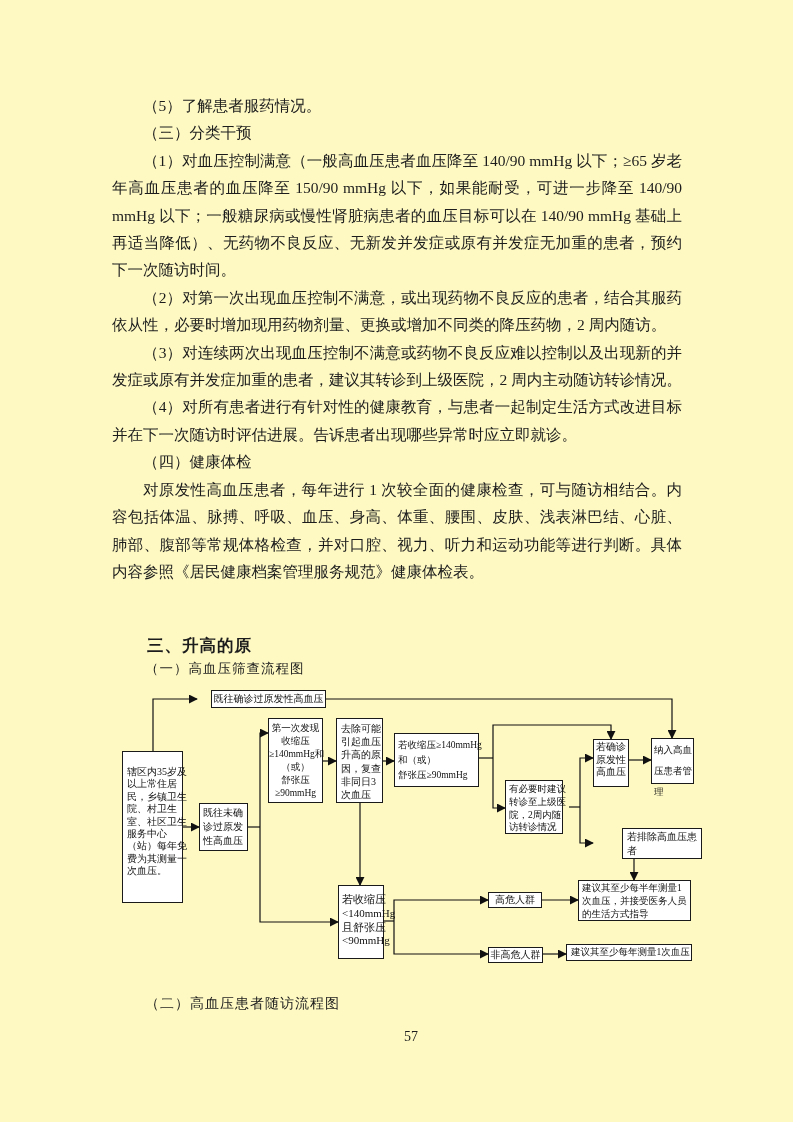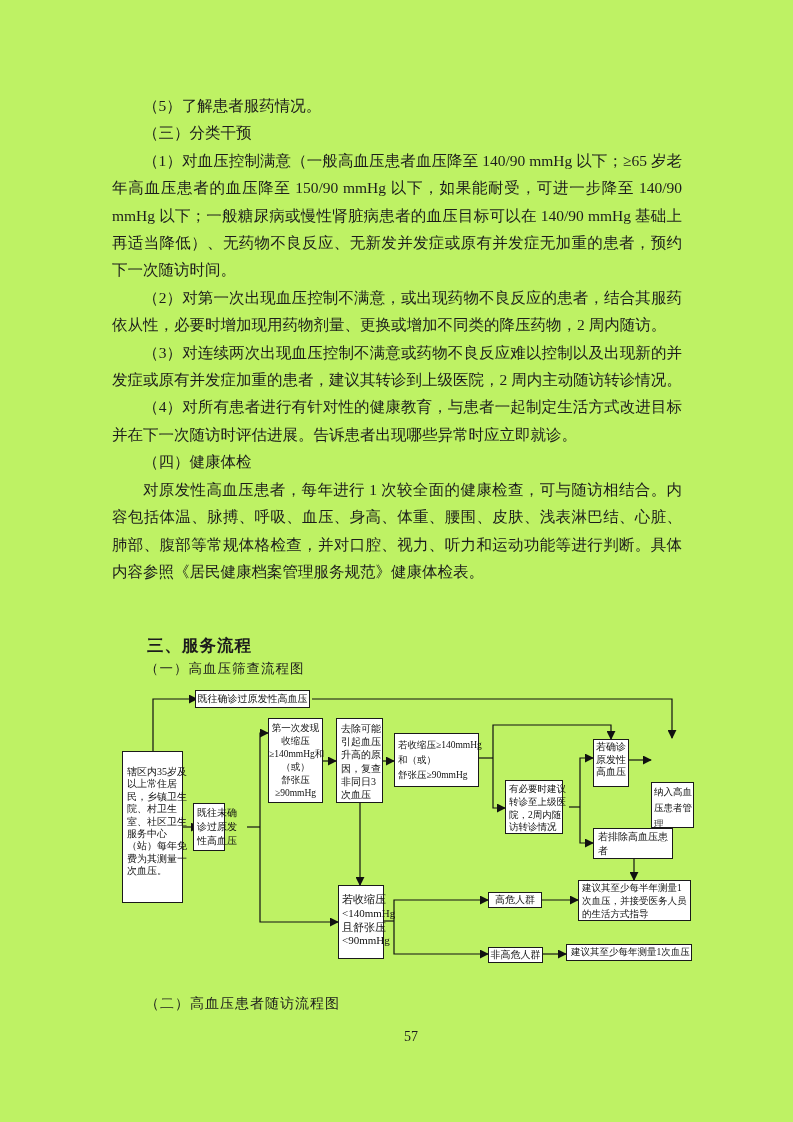--- a/index.html
+++ b/index.html
@@ -1,19 +1,19 @@
 <!DOCTYPE html>
 <html><head>
 <meta charset="utf-8">
 <style>
   html,body{margin:0;padding:0;background:#e8e8e8;}
   .page{
     position:relative;
     width:793px;height:1122px;
-    background:#bef264;
+    background:#fef9c3;
     margin:0 auto;
     overflow:hidden;
     font-family:"Liberation Serif","DejaVu Serif",serif;
     color:#1c1c1c;
   }
   
   .body-text{
     position:absolute;left:112px;top:92px;width:570px;
     font-size:15.5px;line-height:27.4px;
     text-align:justify;text-justify:inter-ideograph;
@@ -40,29 +40,29 @@
   .fc-box{
     position:absolute;
     background:#fff;
     border:1px solid #1a1a1a;
     box-sizing:border-box;
     white-space:pre;
     font-size:10px;line-height:12.8px;
     color:#111;
   }
   .b-population{left:122px;top:751px;width:61px;height:152px;padding:14px 1px 0 4px;line-height:12.4px;}
-  .b-diagnosed{left:195px;top:690px;width:115px;height:18px;text-align:center;line-height:16px;}
-  .b-notdiag{left:193px;top:803px;width:32px;height:48px;padding:2px 0 0 3px;line-height:13.8px;}
+  .b-diagnosed{left:211px;top:690px;width:115px;height:18px;text-align:center;line-height:16px;}
+  .b-notdiag{left:199px;top:803px;width:49px;height:48px;padding:2px 0 0 3px;line-height:13.8px;}
   .b-firstfound{left:268px;top:718px;width:55px;height:85px;text-align:center;padding-top:3px;font-size:9.5px;line-height:13px;}
   .b-recheck{left:336px;top:718px;width:47px;height:85px;padding:3px 0 0 4px;line-height:13.2px;}
   .b-highbp{left:394px;top:733px;width:85px;height:54px;padding:4px 0 0 3px;font-size:9.5px;line-height:14.8px;}
   .b-referral{left:505px;top:780px;width:58px;height:54px;padding:2px 0 0 3px;font-size:9.5px;line-height:12.8px;}
   .b-confirmed{left:593px;top:739px;width:36px;height:48px;padding:1px 0 0 2px;line-height:12.6px;}
-  .b-managed{left:651px;top:738px;width:43px;height:46px;padding:1px 0 0 2px;font-size:9.5px;line-height:16px;margin-top:44px;}
-  .b-excluded{left:593px;top:828px;width:80px;height:31px;padding:1px 16px 0 4px;line-height:13.5px;}
+  .b-managed{left:651px;top:738px;width:43px;height:46px;padding:1px 0 0 2px;font-size:9.5px;line-height:21px;}
+  .b-excluded{left:622px;top:828px;width:80px;height:31px;padding:1px 16px 0 4px;line-height:13.5px;}
   .b-normalbp{left:338px;top:885px;width:46px;height:74px;padding:7px 0 0 3px;font-size:11px;line-height:13.8px;}
   .b-highrisk{left:488px;top:892px;width:54px;height:16px;text-align:center;line-height:14px;}
   .b-nonhighrisk{left:488px;top:947px;width:55px;height:16px;text-align:center;line-height:14px;}
   .b-halfyear{left:578px;top:880px;width:113px;height:41px;padding:1px 0 0 3px;font-size:9.5px;line-height:12.8px;}
   .b-yearly{left:566px;top:944px;width:126px;height:17px;padding-left:4px;font-size:9.5px;line-height:15px;}
   .connector{stroke:#111;stroke-width:1.2;fill:none;}
 </style>
 </head>
 <body>
 
@@ -72,21 +72,21 @@
     <p>（5）了解患者服药情况。</p>
     <p>（三）分类干预</p>
     <p>（1）对血压控制满意（一般高血压患者血压降至 140/90 mmHg 以下；≥65 岁老年高血压患者的血压降至 150/90 mmHg 以下，如果能耐受，可进一步降至 140/90 mmHg 以下；一般糖尿病或慢性肾脏病患者的血压目标可以在 140/90 mmHg 基础上再适当降低）、无药物不良反应、无新发并发症或原有并发症无加重的患者，预约下一次随访时间。</p>
     <p>（2）对第一次出现血压控制不满意，或出现药物不良反应的患者，结合其服药依从性，必要时增加现用药物剂量、更换或增加不同类的降压药物，2 周内随访。</p>
     <p>（3）对连续两次出现血压控制不满意或药物不良反应难以控制以及出现新的并发症或原有并发症加重的患者，建议其转诊到上级医院，2 周内主动随访转诊情况。</p>
     <p>（4）对所有患者进行有针对性的健康教育，与患者一起制定生活方式改进目标并在下一次随访时评估进展。告诉患者出现哪些异常时应立即就诊。</p>
     <p>（四）健康体检</p>
     <p>对原发性高血压患者，每年进行 1 次较全面的健康检查，可与随访相结合。内容包括体温、脉搏、呼吸、血压、身高、体重、腰围、皮肤、浅表淋巴结、心脏、肺部、腹部等常规体格检查，并对口腔、视力、听力和运动功能等进行判断。具体内容参照《居民健康档案管理服务规范》健康体检表。</p>
   </div>
 
-  <div class="sec-heading">三、服务流程</div>
+  <div class="sec-heading">三、升高的原</div>
   <div class="fig-caption caption-1">（一）高血压筛查流程图</div>
   <div class="fig-caption caption-2">（二）高血压患者随访流程图</div>
   <div class="page-number">57</div>
 
   <div class="flowchart">
     <svg width="793" height="1122" viewBox="0 0 793 1122">
       <defs>
         <marker id="ah" viewBox="0 0 10 10" refX="9" refY="5" markerWidth="7.5" markerHeight="7.5" orient="auto">
           <path d="M0,0 L10,5 L0,10 z" fill="#111"></path>
         </marker>

